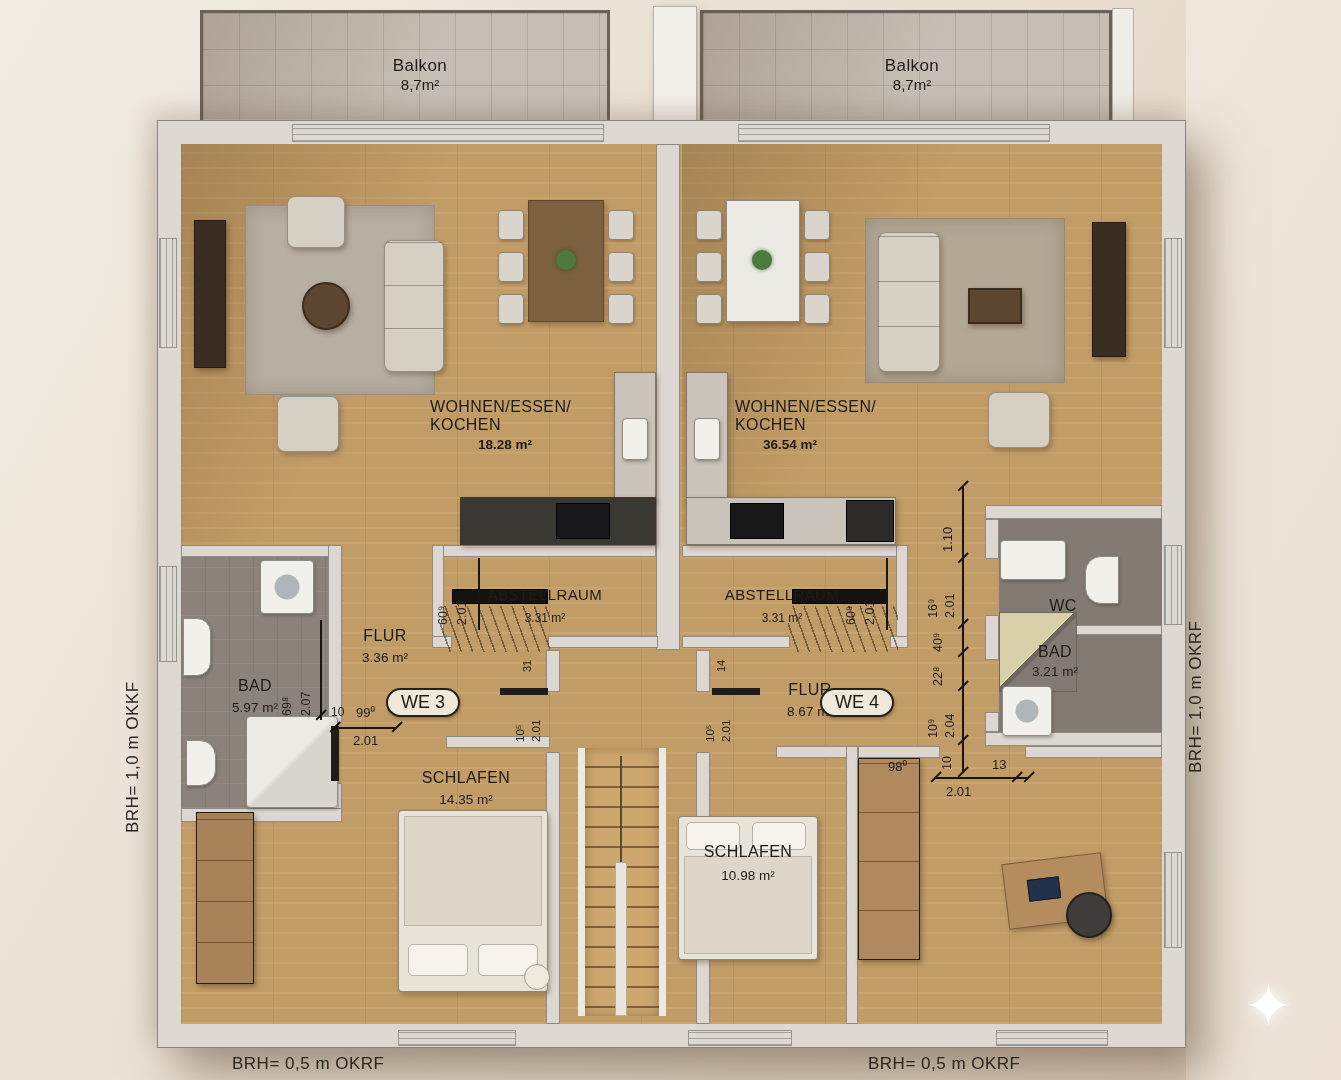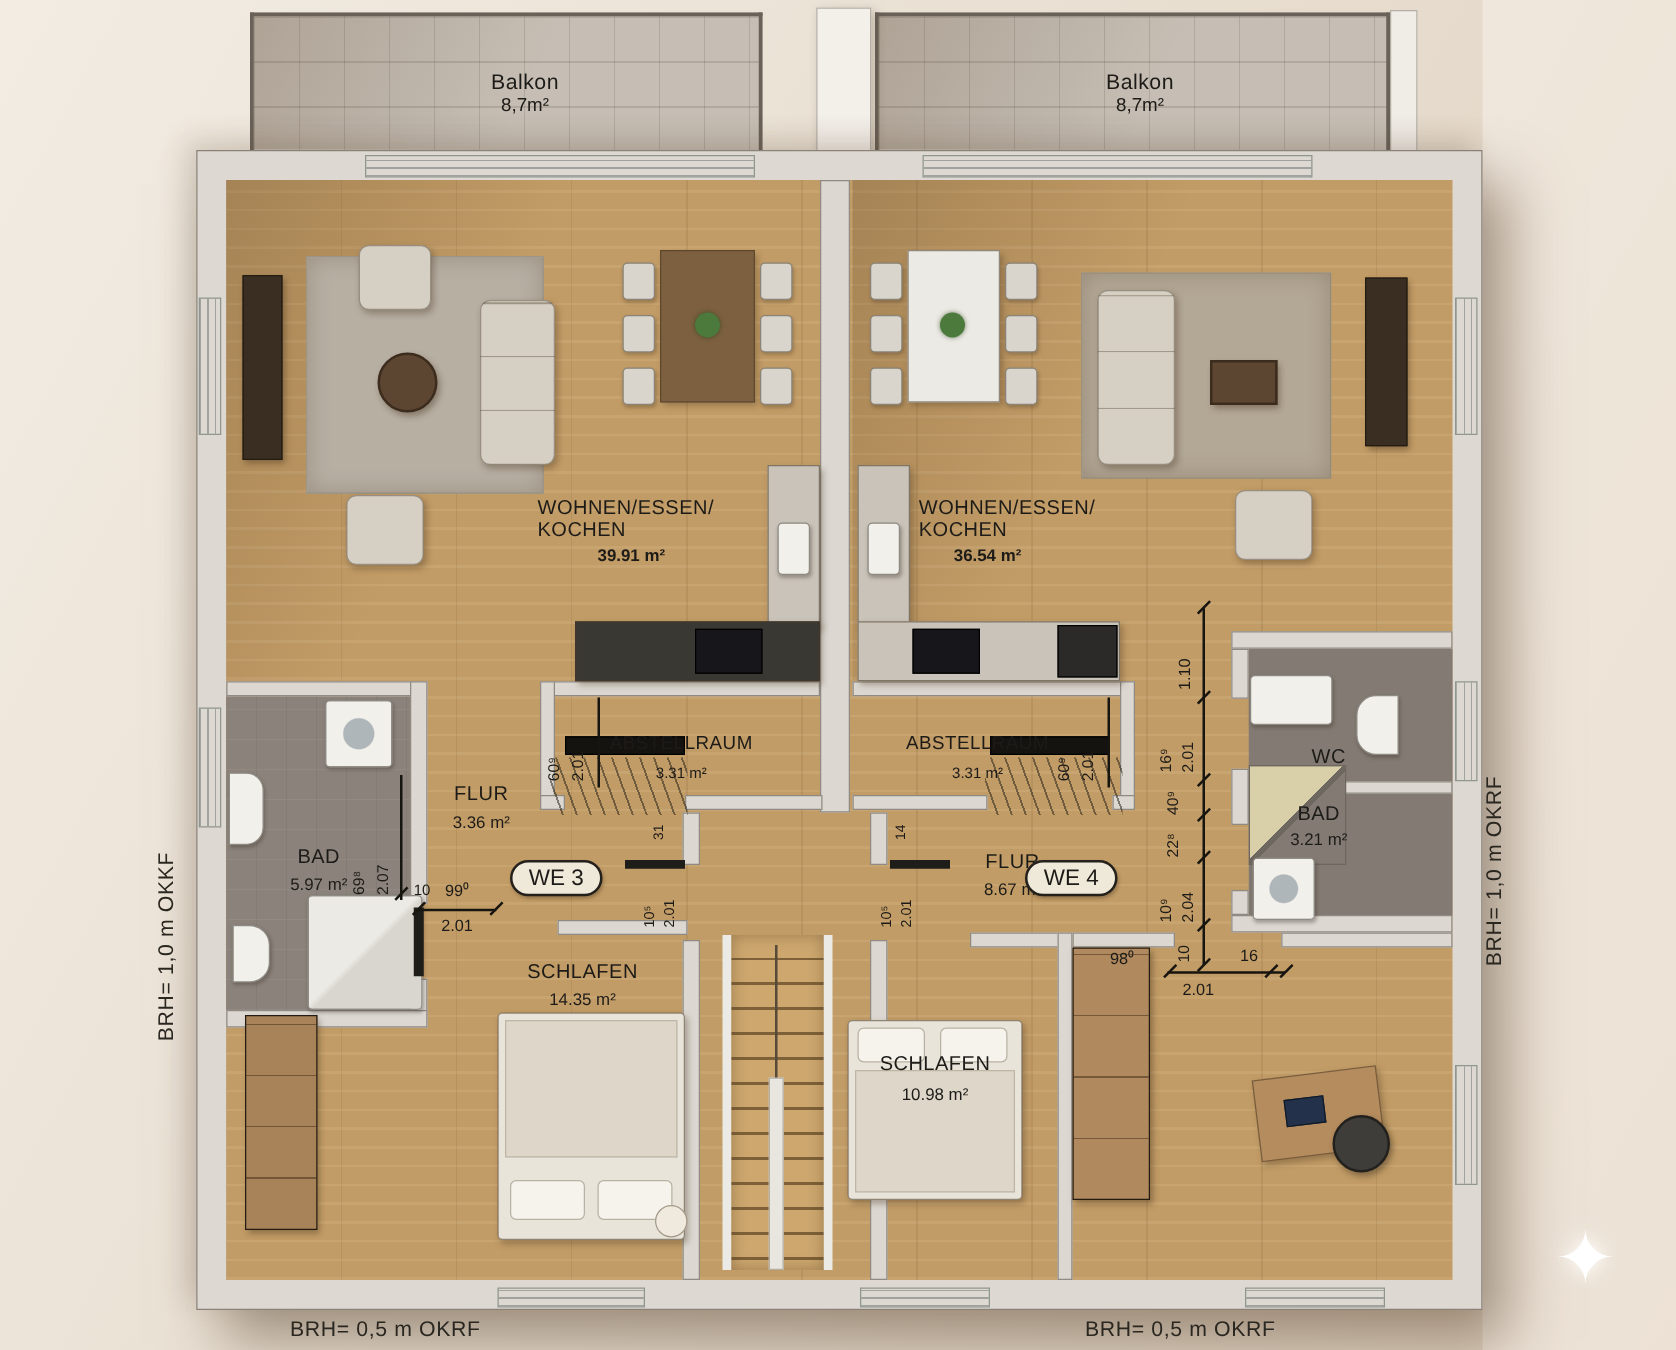--- a/index.html
+++ b/index.html
@@ -198,21 +198,21 @@
   <div class="abs glass" style="left:996px;top:1030px;width:112px;height:16px;"></div>
   <div class="abs glassv" style="left:159px;top:238px;width:18px;height:110px;"></div>
   <div class="abs glassv" style="left:159px;top:566px;width:18px;height:96px;"></div>
   <div class="abs glassv" style="left:1164px;top:238px;width:18px;height:110px;"></div>
   <div class="abs glassv" style="left:1164px;top:545px;width:18px;height:80px;"></div>
   <div class="abs glassv" style="left:1164px;top:852px;width:18px;height:96px;"></div>
 
   <div class="abs" style="left:430px;top:398px;width:190px;">
     <div class="rl-name">WOHNEN/ESSEN/</div>
     <div class="rl-name">KOCHEN</div>
-    <div class="rl-area" style="padding-left:48px;margin-top:3px;font-weight:bold;">39.91 m²</div>
+    <div class="rl-area" style="padding-left:48px;margin-top:3px;font-weight:bold;">18.28 m²</div>
   </div>
   <div class="abs" style="left:735px;top:398px;width:190px;">
     <div class="rl-name">WOHNEN/ESSEN/</div>
     <div class="rl-name">KOCHEN</div>
     <div class="rl-area" style="padding-left:28px;margin-top:3px;font-weight:bold;">36.54 m²</div>
   </div>
 
   <div class="abs room-label" style="left:465px;top:586px;width:160px;">
     <div class="rl-name" style="font-size:15px;">ABSTELLRAUM</div>
     <div class="rl-area" style="font-size:12px;margin-top:6px;">3.31 m²</div>
@@ -246,21 +246,21 @@
 
   <div class="abs room-label" style="left:396px;top:768px;width:140px;">
     <div class="rl-name">SCHLAFEN</div>
     <div class="rl-area" style="margin-top:4px;">14.35 m²</div>
   </div>
   <div class="abs room-label" style="left:678px;top:842px;width:140px;">
     <div class="rl-name">SCHLAFEN</div>
     <div class="rl-area" style="margin-top:6px;">10.98 m²</div>
   </div>
 
-  <div class="abs badge" style="left:408px;top:688px;">WE 3</div>
+  <div class="abs badge" style="left:386px;top:688px;">WE 3</div>
   <div class="abs badge" style="left:820px;top:688px;">WE 4</div>
 
   <div class="abs vt" style="left:437px;top:563px;height:62px;">60⁹</div>
   <div class="abs vt" style="left:456px;top:563px;height:62px;">2.01</div>
   <div class="abs dline" style="left:478px;top:558px;width:1.6px;height:72px;"></div>
 
   <div class="abs vt" style="left:845px;top:563px;height:62px;">60⁹</div>
   <div class="abs vt" style="left:864px;top:563px;height:62px;">2.01</div>
   <div class="abs dline" style="left:886px;top:558px;width:1.6px;height:72px;"></div>
 
@@ -294,21 +294,21 @@
   <div class="abs vt" style="left:941px;top:496px;height:56px;font-size:13px;">1.10</div>
   <div class="abs vt" style="left:927px;top:566px;height:52px;">16⁹</div>
   <div class="abs vt" style="left:944px;top:566px;height:52px;">2.01</div>
   <div class="abs vt" style="left:932px;top:620px;height:32px;">40⁹</div>
   <div class="abs vt" style="left:932px;top:652px;height:34px;">22⁸</div>
   <div class="abs vt" style="left:927px;top:688px;height:50px;">10⁹</div>
   <div class="abs vt" style="left:944px;top:688px;height:50px;">2.04</div>
   <div class="abs vt" style="left:941px;top:742px;height:28px;">10</div>
 
   <div class="abs dim" style="left:888px;top:757px;">98⁰</div>
-  <div class="abs dim" style="left:992px;top:757px;">16</div>
+  <div class="abs dim" style="left:992px;top:757px;">13</div>
   <div class="abs dline" style="left:934px;top:777px;width:94px;height:1.6px;"></div>
   <div class="abs tick" style="left:929px;top:776px;"></div>
   <div class="abs tick" style="left:1010px;top:776px;"></div>
   <div class="abs tick" style="left:1022px;top:776px;"></div>
   <div class="abs dim" style="left:946px;top:784px;">2.01</div>
 
   <div class="abs vnote" style="left:123px;top:618px;height:215px;">BRH= 1,0 m OKKF</div>
   <div class="abs vnote" style="left:1186px;top:558px;height:215px;">BRH= 1,0 m OKRF</div>
   <div class="abs note" style="left:232px;top:1054px;">BRH= 0,5 m OKRF</div>
   <div class="abs note" style="left:868px;top:1054px;">BRH= 0,5 m OKRF</div>

